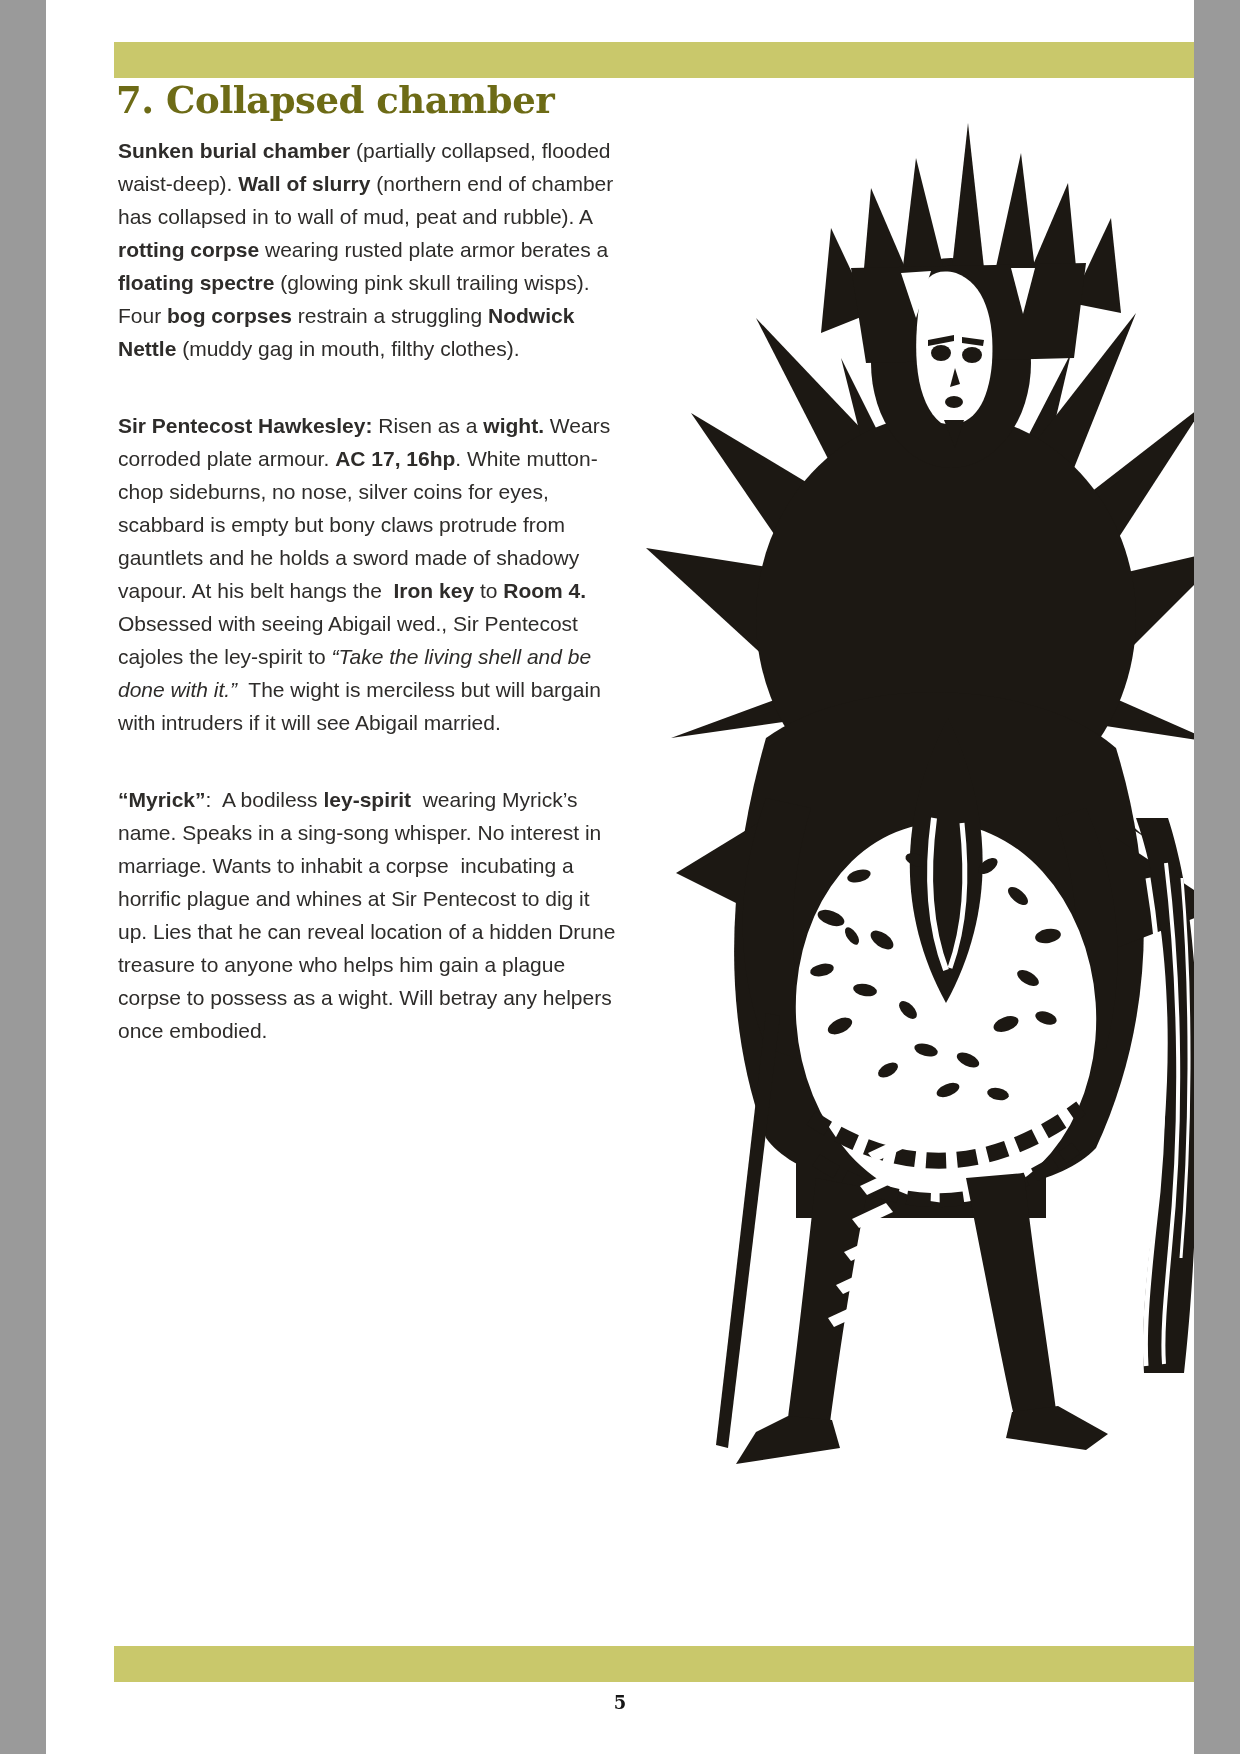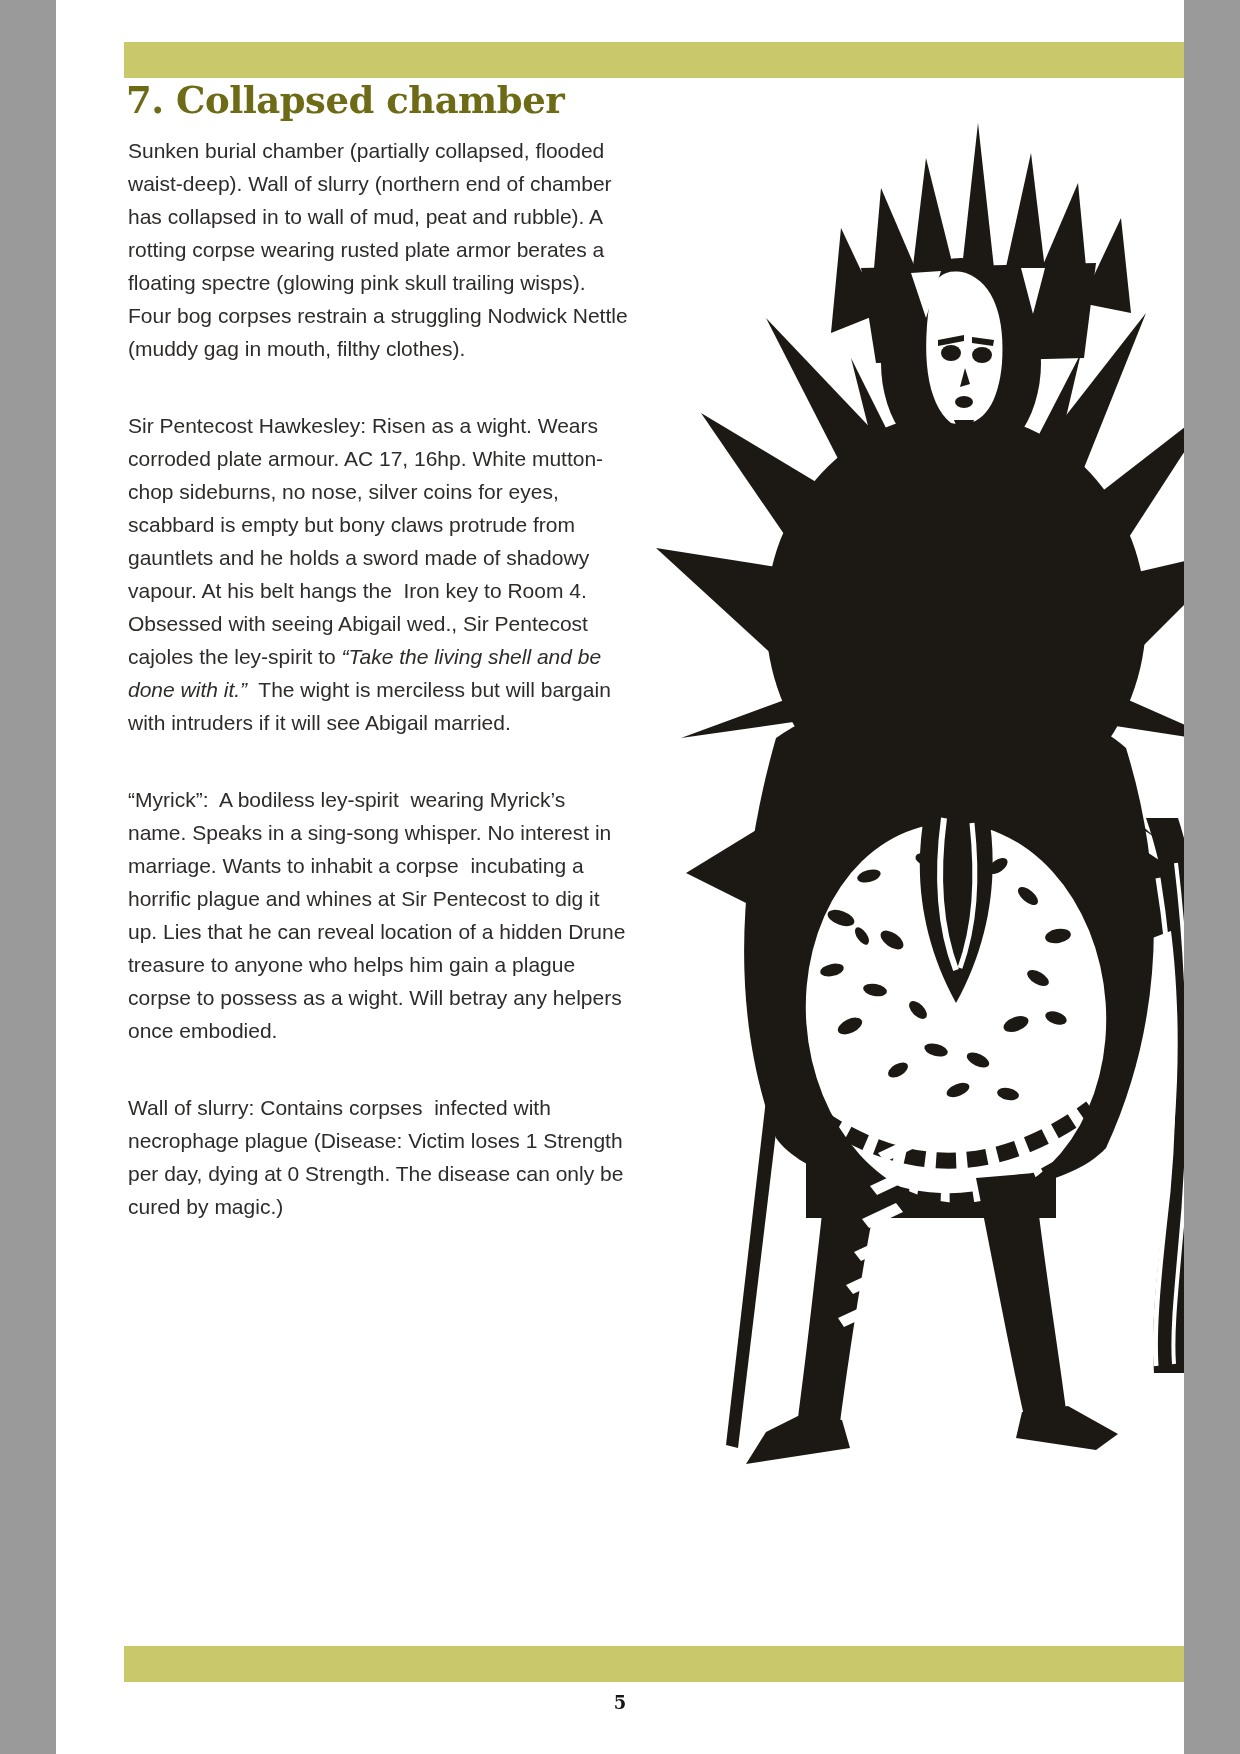--- a/index.html
+++ b/index.html
@@ -1,35 +1,35 @@
 <!DOCTYPE html>
 <html style="--accent: #c9c86b; --heading: #6d6b16; --text: #2e2c2a; --ink: #1c1813;"><head>
 <meta charset="utf-8">
 <style>
   html,body{margin:0;padding:0;background:#9a9a9a;}
   .page{
     position:relative;width:1128px;height:1754px;background:#ffffff;
     margin:0 auto;overflow:hidden;
-    font-family:"Liberation Sans",sans-serif;color:var(--text,#2e2c2a);
+    font-family:"Liberation Sans",sans-serif;color:var(--text,#2e2c2a);padding-left:20px;
   }
   .accent-bar{position:absolute;left:68px;width:1104px;height:36px;background:var(--accent,#c9c86b);}
   .accent-bar.top{top:42px;}
   .accent-bar.bottom{top:1646px;}
   h1.page-title{
     position:absolute;left:70px;top:78px;margin:0;
     font-family:"DejaVu Serif","Liberation Serif",serif;
     font-weight:800;font-size:37px;letter-spacing:-0.5px;
     color:var(--heading,#6d6b16);
   }
   .body-text{position:absolute;left:72px;top:134px;width:500px;}
   .body-text p{
     margin:0 0 44px 0;font-size:21px;line-height:33px;white-space:pre-wrap;
   }
   .body-text p.tight{margin-bottom:8px;}
-  .b{font-weight:400;}
+  .b{font-weight:700;}
   .i{font-style:italic;}
   .illustration{position:absolute;left:570px;top:118px;width:620px;height:1360px;}
   .page-number{
     position:absolute;left:0;top:1692px;width:100%;text-align:center;
     font-family:"DejaVu Serif","Liberation Serif",serif;
     font-weight:700;font-size:18px;color:#161616;
   }
 </style>
 </head>
 <body>
@@ -37,21 +37,20 @@
 <div class="page">
 
   <div class="accent-bar top"></div>
 
   <h1 class="page-title">7. Collapsed chamber</h1>
 
   <div class="body-text">
       <p><span class="b">Sunken burial chamber</span><span> (partially collapsed, flooded waist-deep). </span><span class="b">Wall of slurry</span><span> (northern end of chamber has collapsed in to wall of mud, peat and rubble). A </span><span class="b">rotting corpse</span><span> wearing rusted plate armor berates a </span><span class="b">floating spectre</span><span> (glowing pink skull trailing wisps). Four </span><span class="b">bog corpses</span><span> restrain a struggling </span><span class="b">Nodwick Nettle</span><span> (muddy gag in mouth, filthy clothes).</span></p>
       <p><span class="b">Sir Pentecost Hawkesley:</span><span> Risen as a </span><span class="b">wight.</span><span> Wears corroded plate armour. </span><span class="b">AC 17, 16hp</span><span>. White mutton-chop sideburns, no nose, silver coins for eyes, scabbard is empty but bony claws protrude from gauntlets and he holds a sword made of shadowy vapour. At his belt hangs the  </span><span class="b">Iron key</span><span> to </span><span class="b">Room 4.</span><br><span>Obsessed with seeing Abigail wed., Sir Pentecost cajoles the ley-spirit to </span><span class="i">“Take the living shell and be done with it.”</span><span>  The wight is merciless but will bargain with intruders if it will see Abigail married.</span></p>
       <p><span class="b">“Myrick”</span><span>:  A bodiless </span><span class="b">ley-spirit</span><span>  wearing Myrick’s name. Speaks in a sing-song whisper. No interest in  marriage. Wants to inhabit a corpse  incubating a horrific plague and whines at Sir Pentecost to dig it up. Lies that he can reveal location of a hidden Drune treasure to anyone who helps him gain a plague corpse to possess as a wight. Will betray any helpers once embodied.</span></p>
-      <p><span class="b">Wall of slurry:</span><span> Contains corpses  infected with necrophage plague (Disease: Victim loses </span><span class="b">1 Strength</span><span> per day, dying at </span><span class="b">0 Strength.</span><span> The disease can only be cured by magic.)</span></p>
     </div>
 
   <div class="illustration" role="img" aria-label="Black ink drawing of a tall gaunt crowned wight with a spiked mane, pale staring face, mottled white ruff collar, long spindly legs and a thin staff">
     <svg width="620" height="1360" viewBox="0 0 620 1360" xmlns="http://www.w3.org/2000/svg">
       <g fill="var(--ink,#1c1813)">
 
         <path d="M330,400 L140,200 L250,415 Z"></path>
         <path d="M300,430 L75,295 L195,470 Z"></path>
         <path d="M285,470 L30,430 L150,540 Z"></path>
         <path d="M300,530 L55,620 L195,600 Z"></path>

